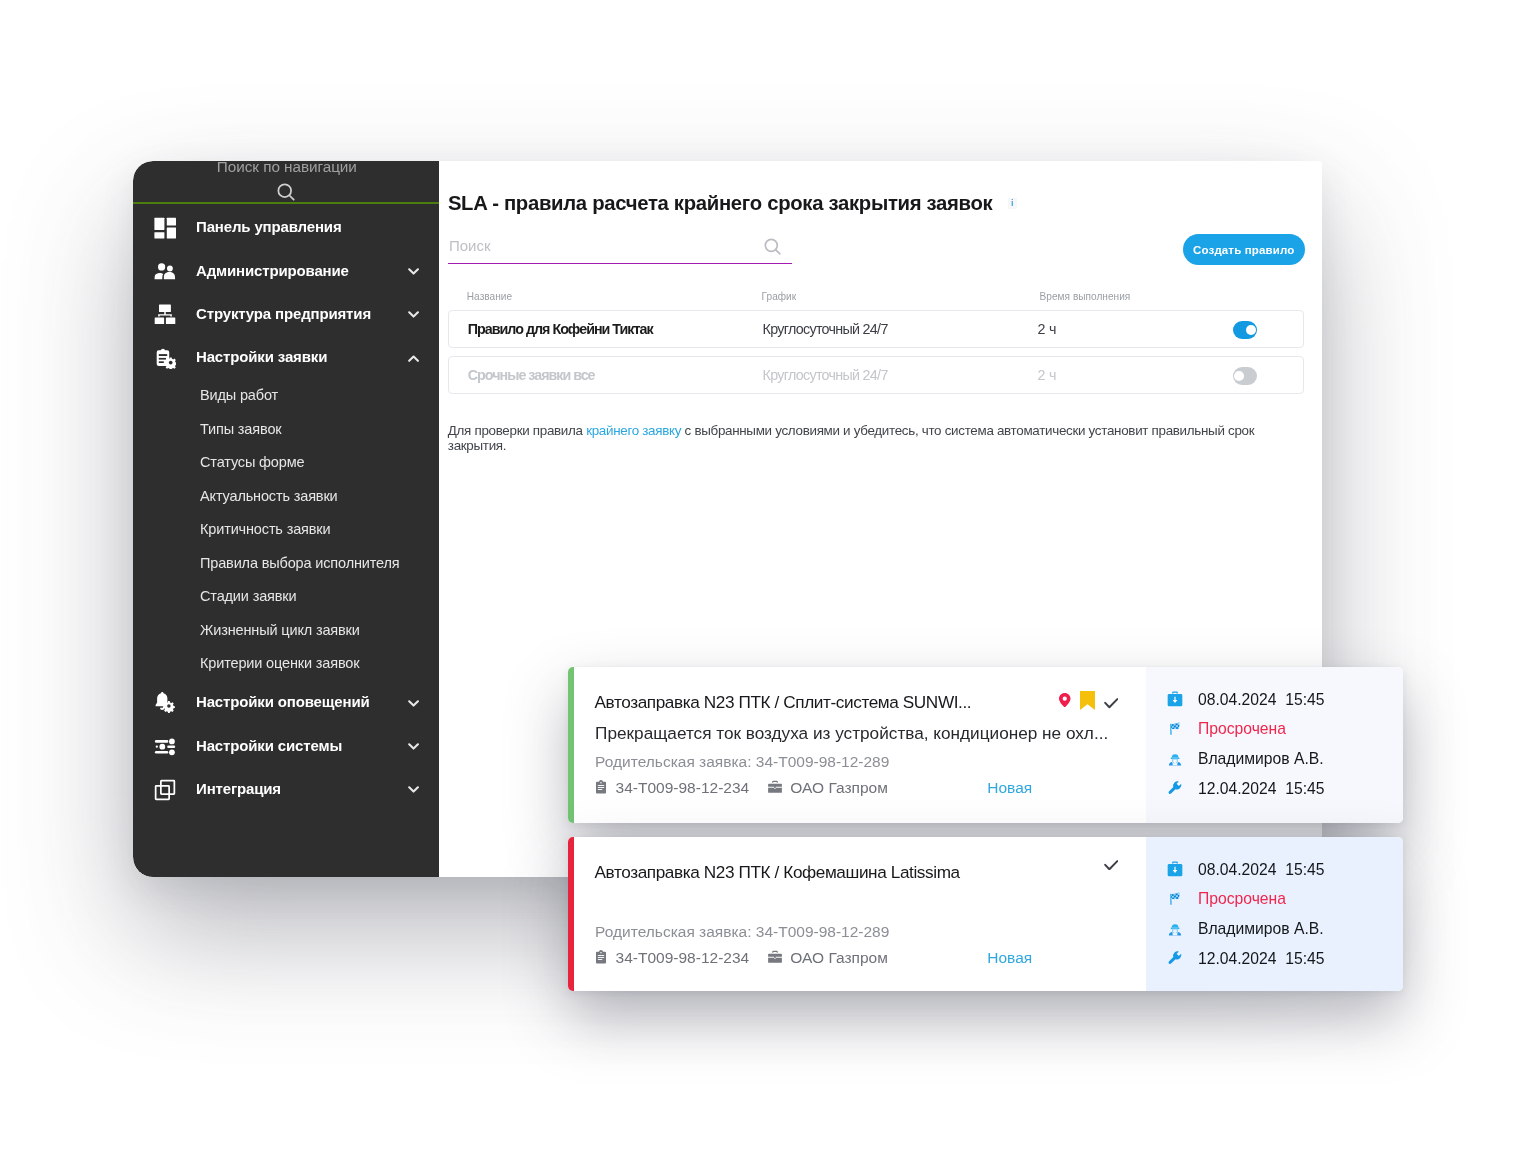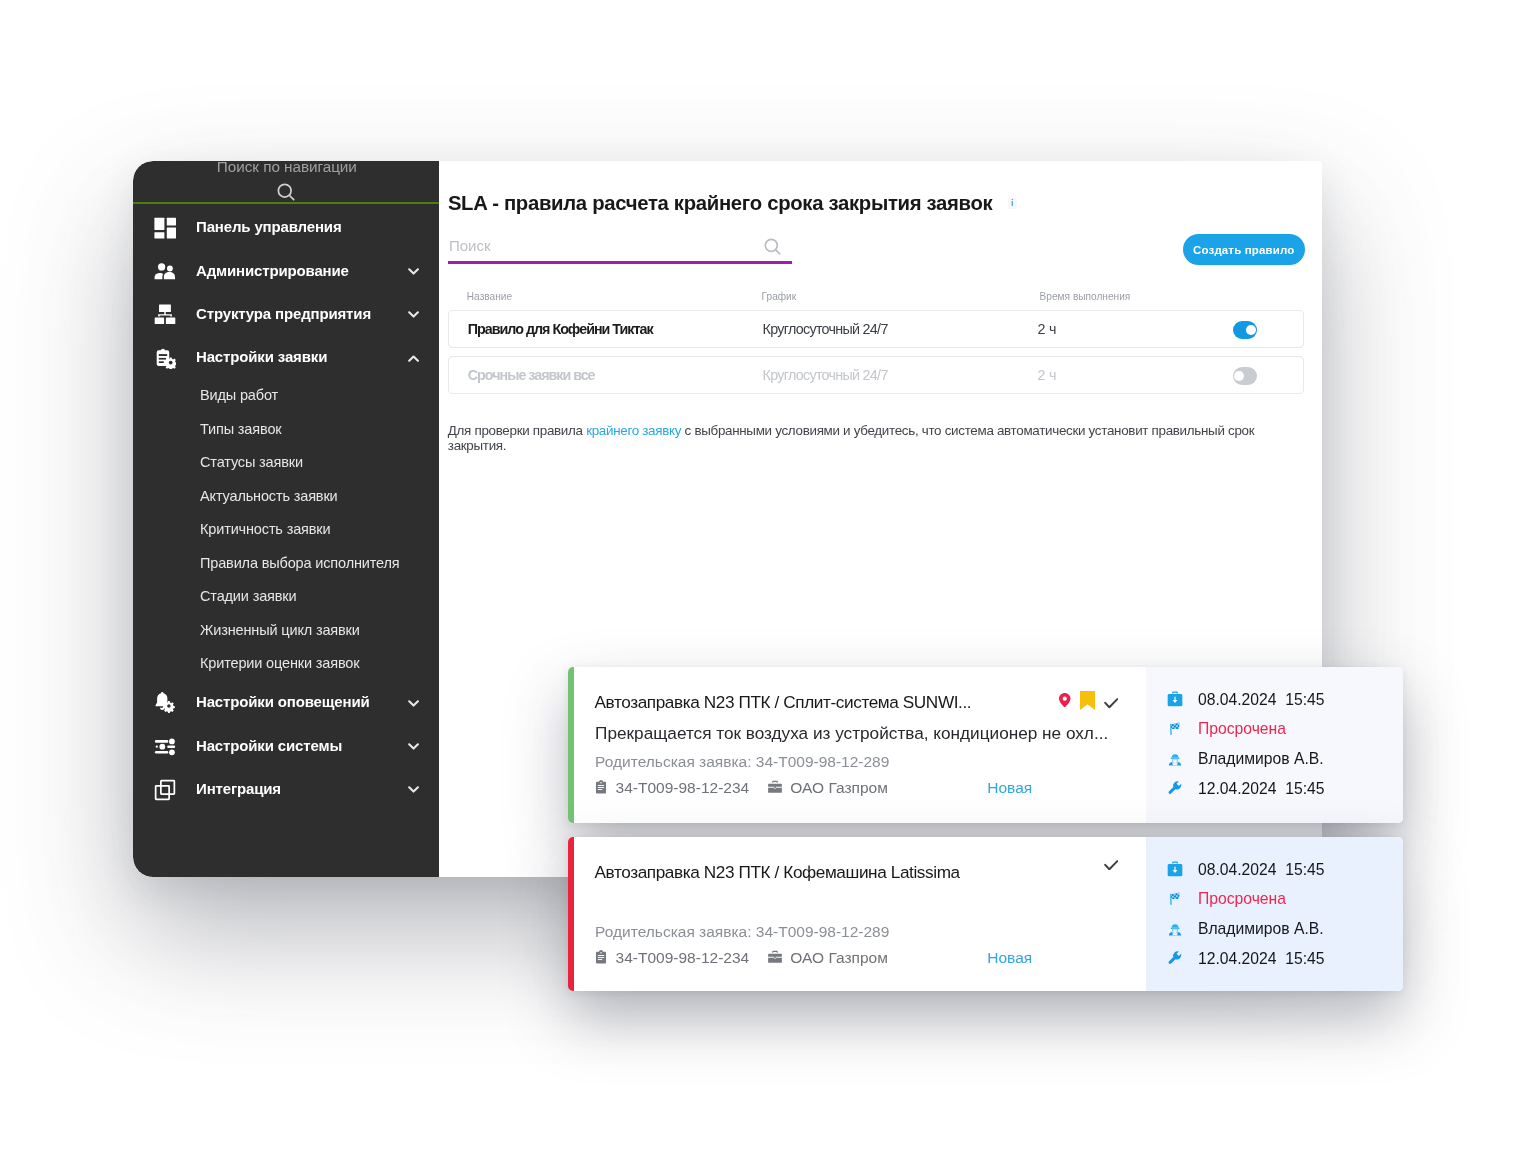--- a/index.html
+++ b/index.html
@@ -61,21 +61,21 @@
     position:absolute; left:568.7px; top:36.5px; width:9.4px; height:11.5px;
     background:#f6f7f9; border-radius:1px;
   }
   .info-chip span{
     position:absolute; left:0; right:0; top:0.6px; text-align:center;
     font-size:9.5px; line-height:10px; color:#4fa9dd; font-weight:bold;
   }
 
   .search-row{ position:absolute; left:9px; top:69px; width:856px; height:32px; }
   .search-box{ position:absolute; left:0; top:0; width:344px; height:34px;
-    border-bottom:3px solid #a21caf; }
+    border-bottom:1px solid #a21caf; }
   .search-box .ph{ position:absolute; left:1px; top:7px; font-size:15px; color:#bcbfc4; }
   .search-box .ic{ position:absolute; right:10px; top:8px; width:18px; height:18px; display:block;}
   .create-btn{
     position:absolute; left:735px; top:4px; width:121.5px; height:31px;
     background:#1ba3e8; border-radius:16px; color:#fff; font-size:11.5px; font-weight:bold;
     display:flex; align-items:center; justify-content:center; letter-spacing:.15px;
   }
 
   .thead{ position:absolute; left:9px; top:130.2px; width:856px; height:14px; font-size:10.1px; color:#9a9ea4; letter-spacing:0.02px;}
   .thead .c1{ position:absolute; left:18.8px; }
@@ -190,21 +190,21 @@
                 <polyline points="1.2,5.8 5.55,1.5 9.9,5.8"></polyline>
               </svg></span>
           </div>
           <div class="sub-item">
             <span class="lbl">Виды работ</span>
           </div>
           <div class="sub-item">
             <span class="lbl">Типы заявок</span>
           </div>
           <div class="sub-item">
-            <span class="lbl">Статусы заявки</span>
+            <span class="lbl">Статусы форме</span>
           </div>
           <div class="sub-item">
             <span class="lbl">Актуальность заявки</span>
           </div>
           <div class="sub-item">
             <span class="lbl">Критичность заявки</span>
           </div>
           <div class="sub-item">
             <span class="lbl">Правила выбора исполнителя</span>
           </div>

